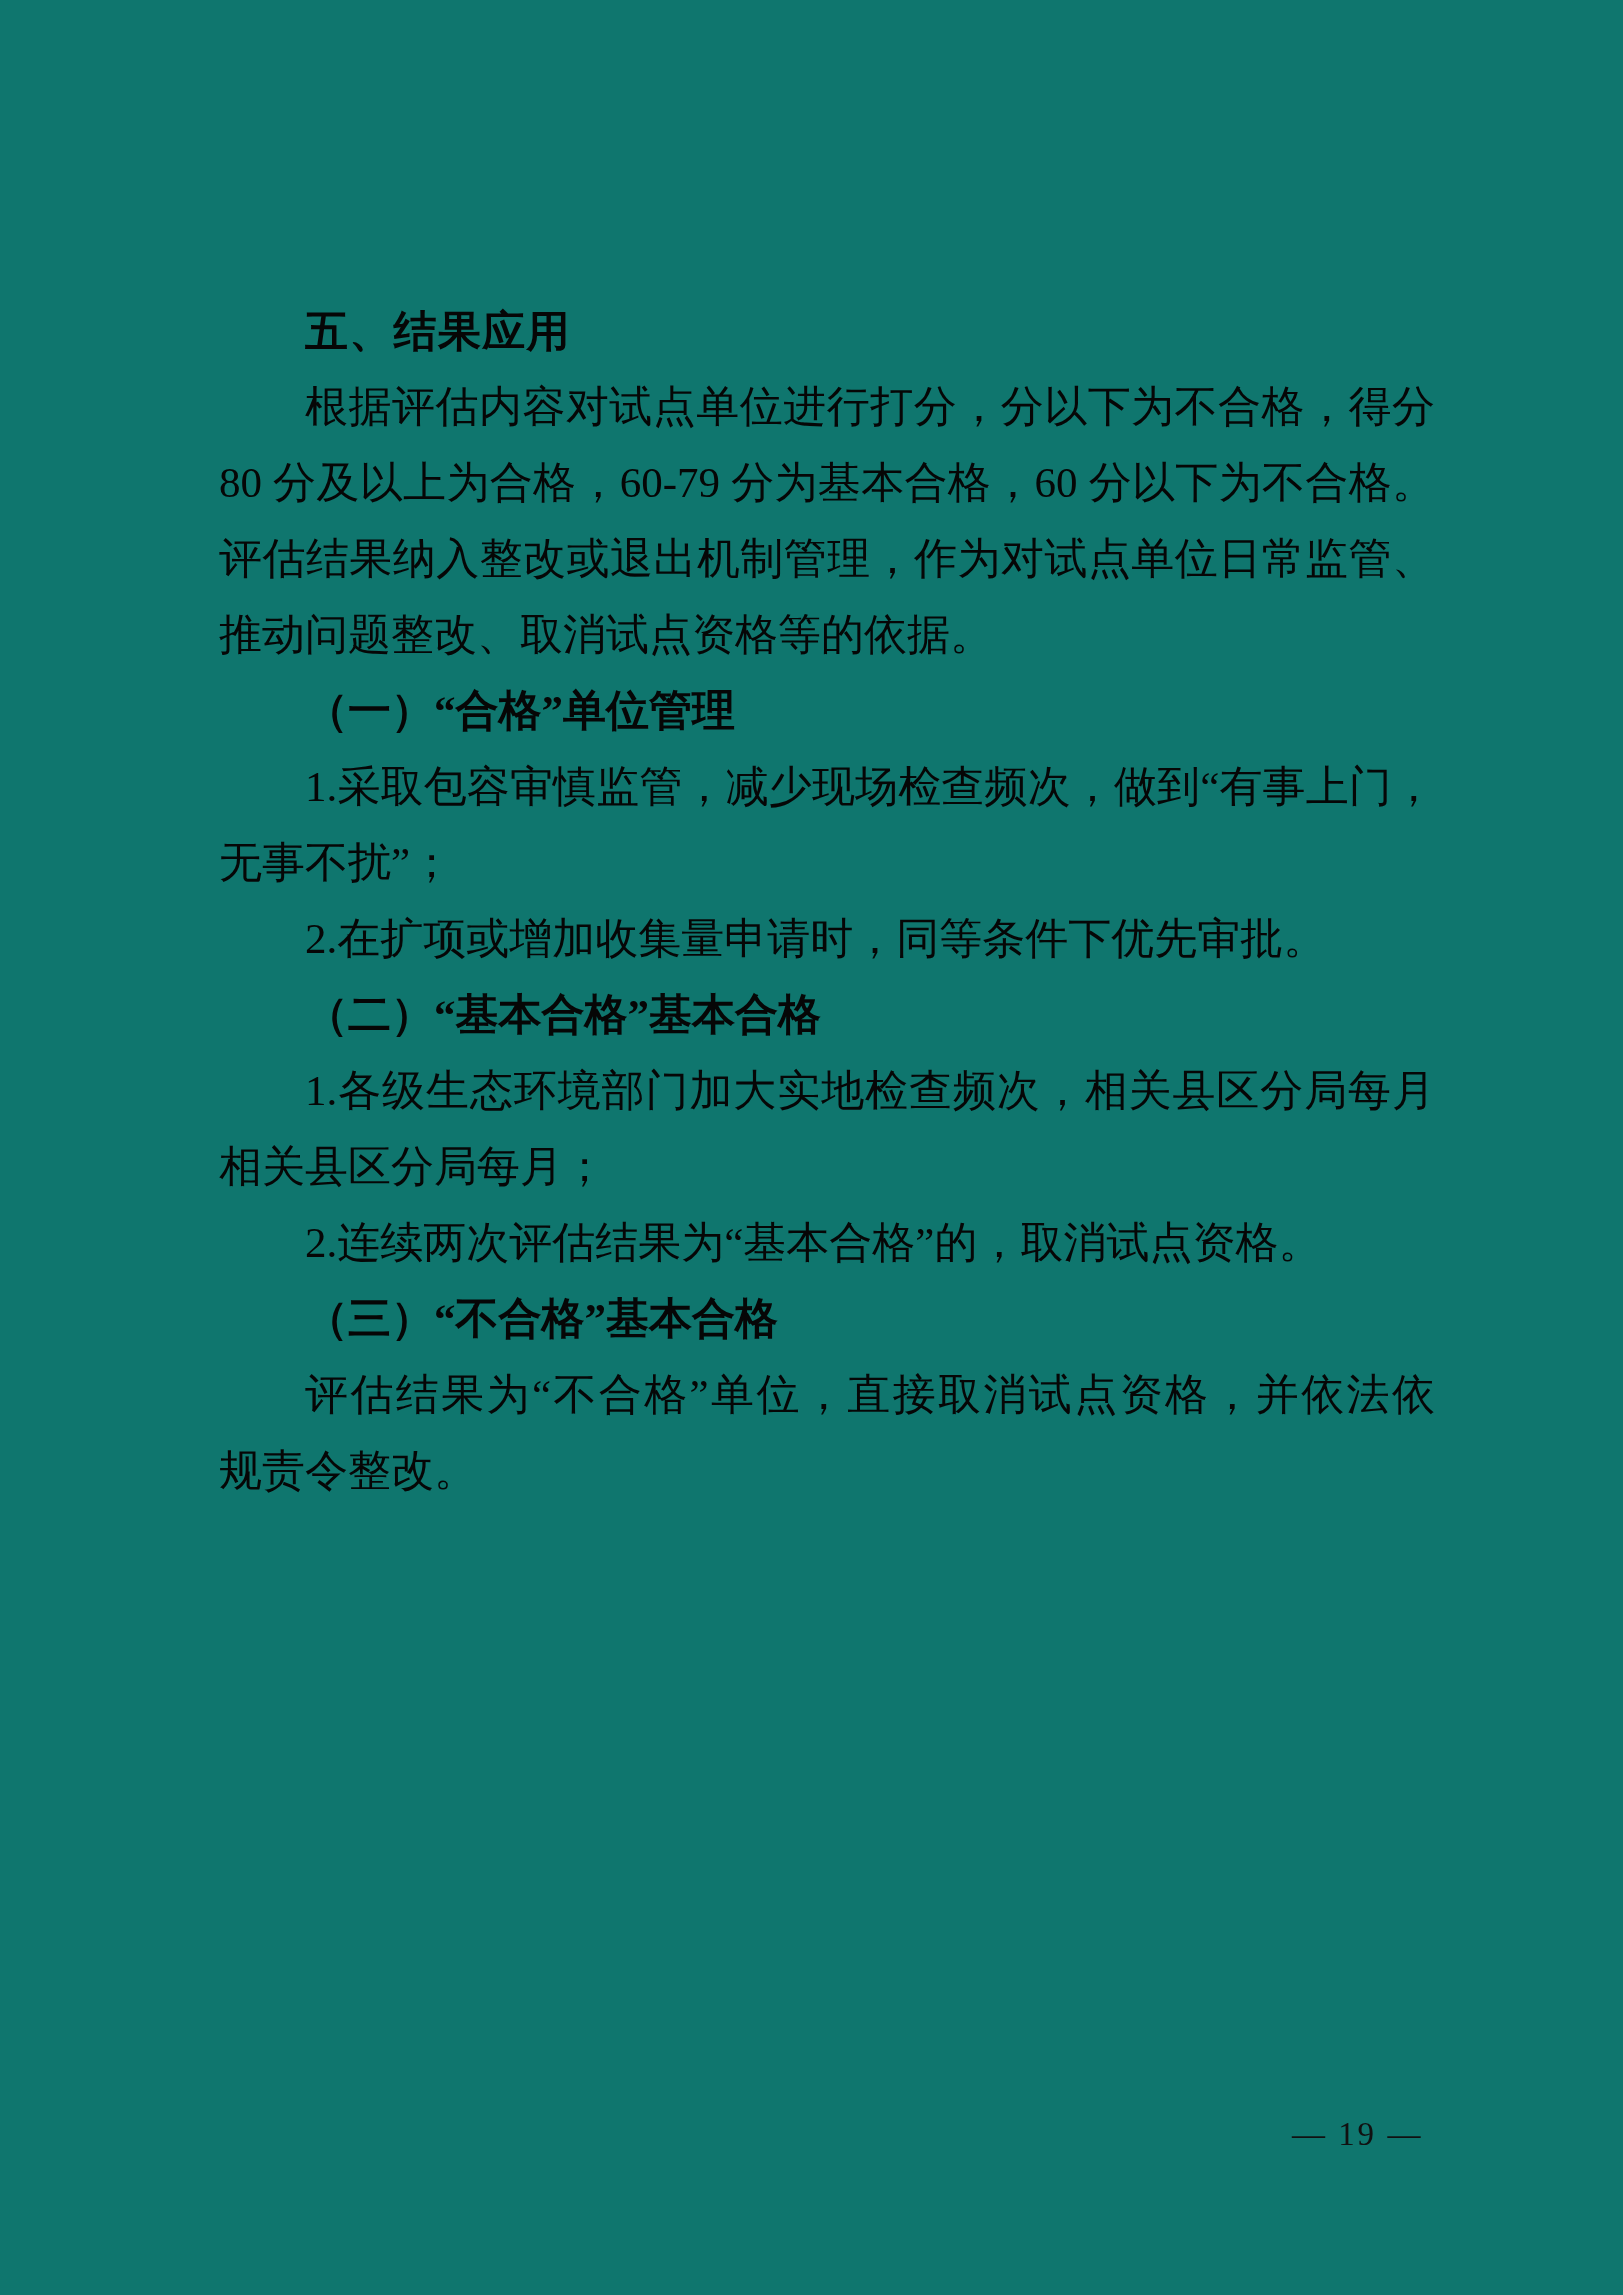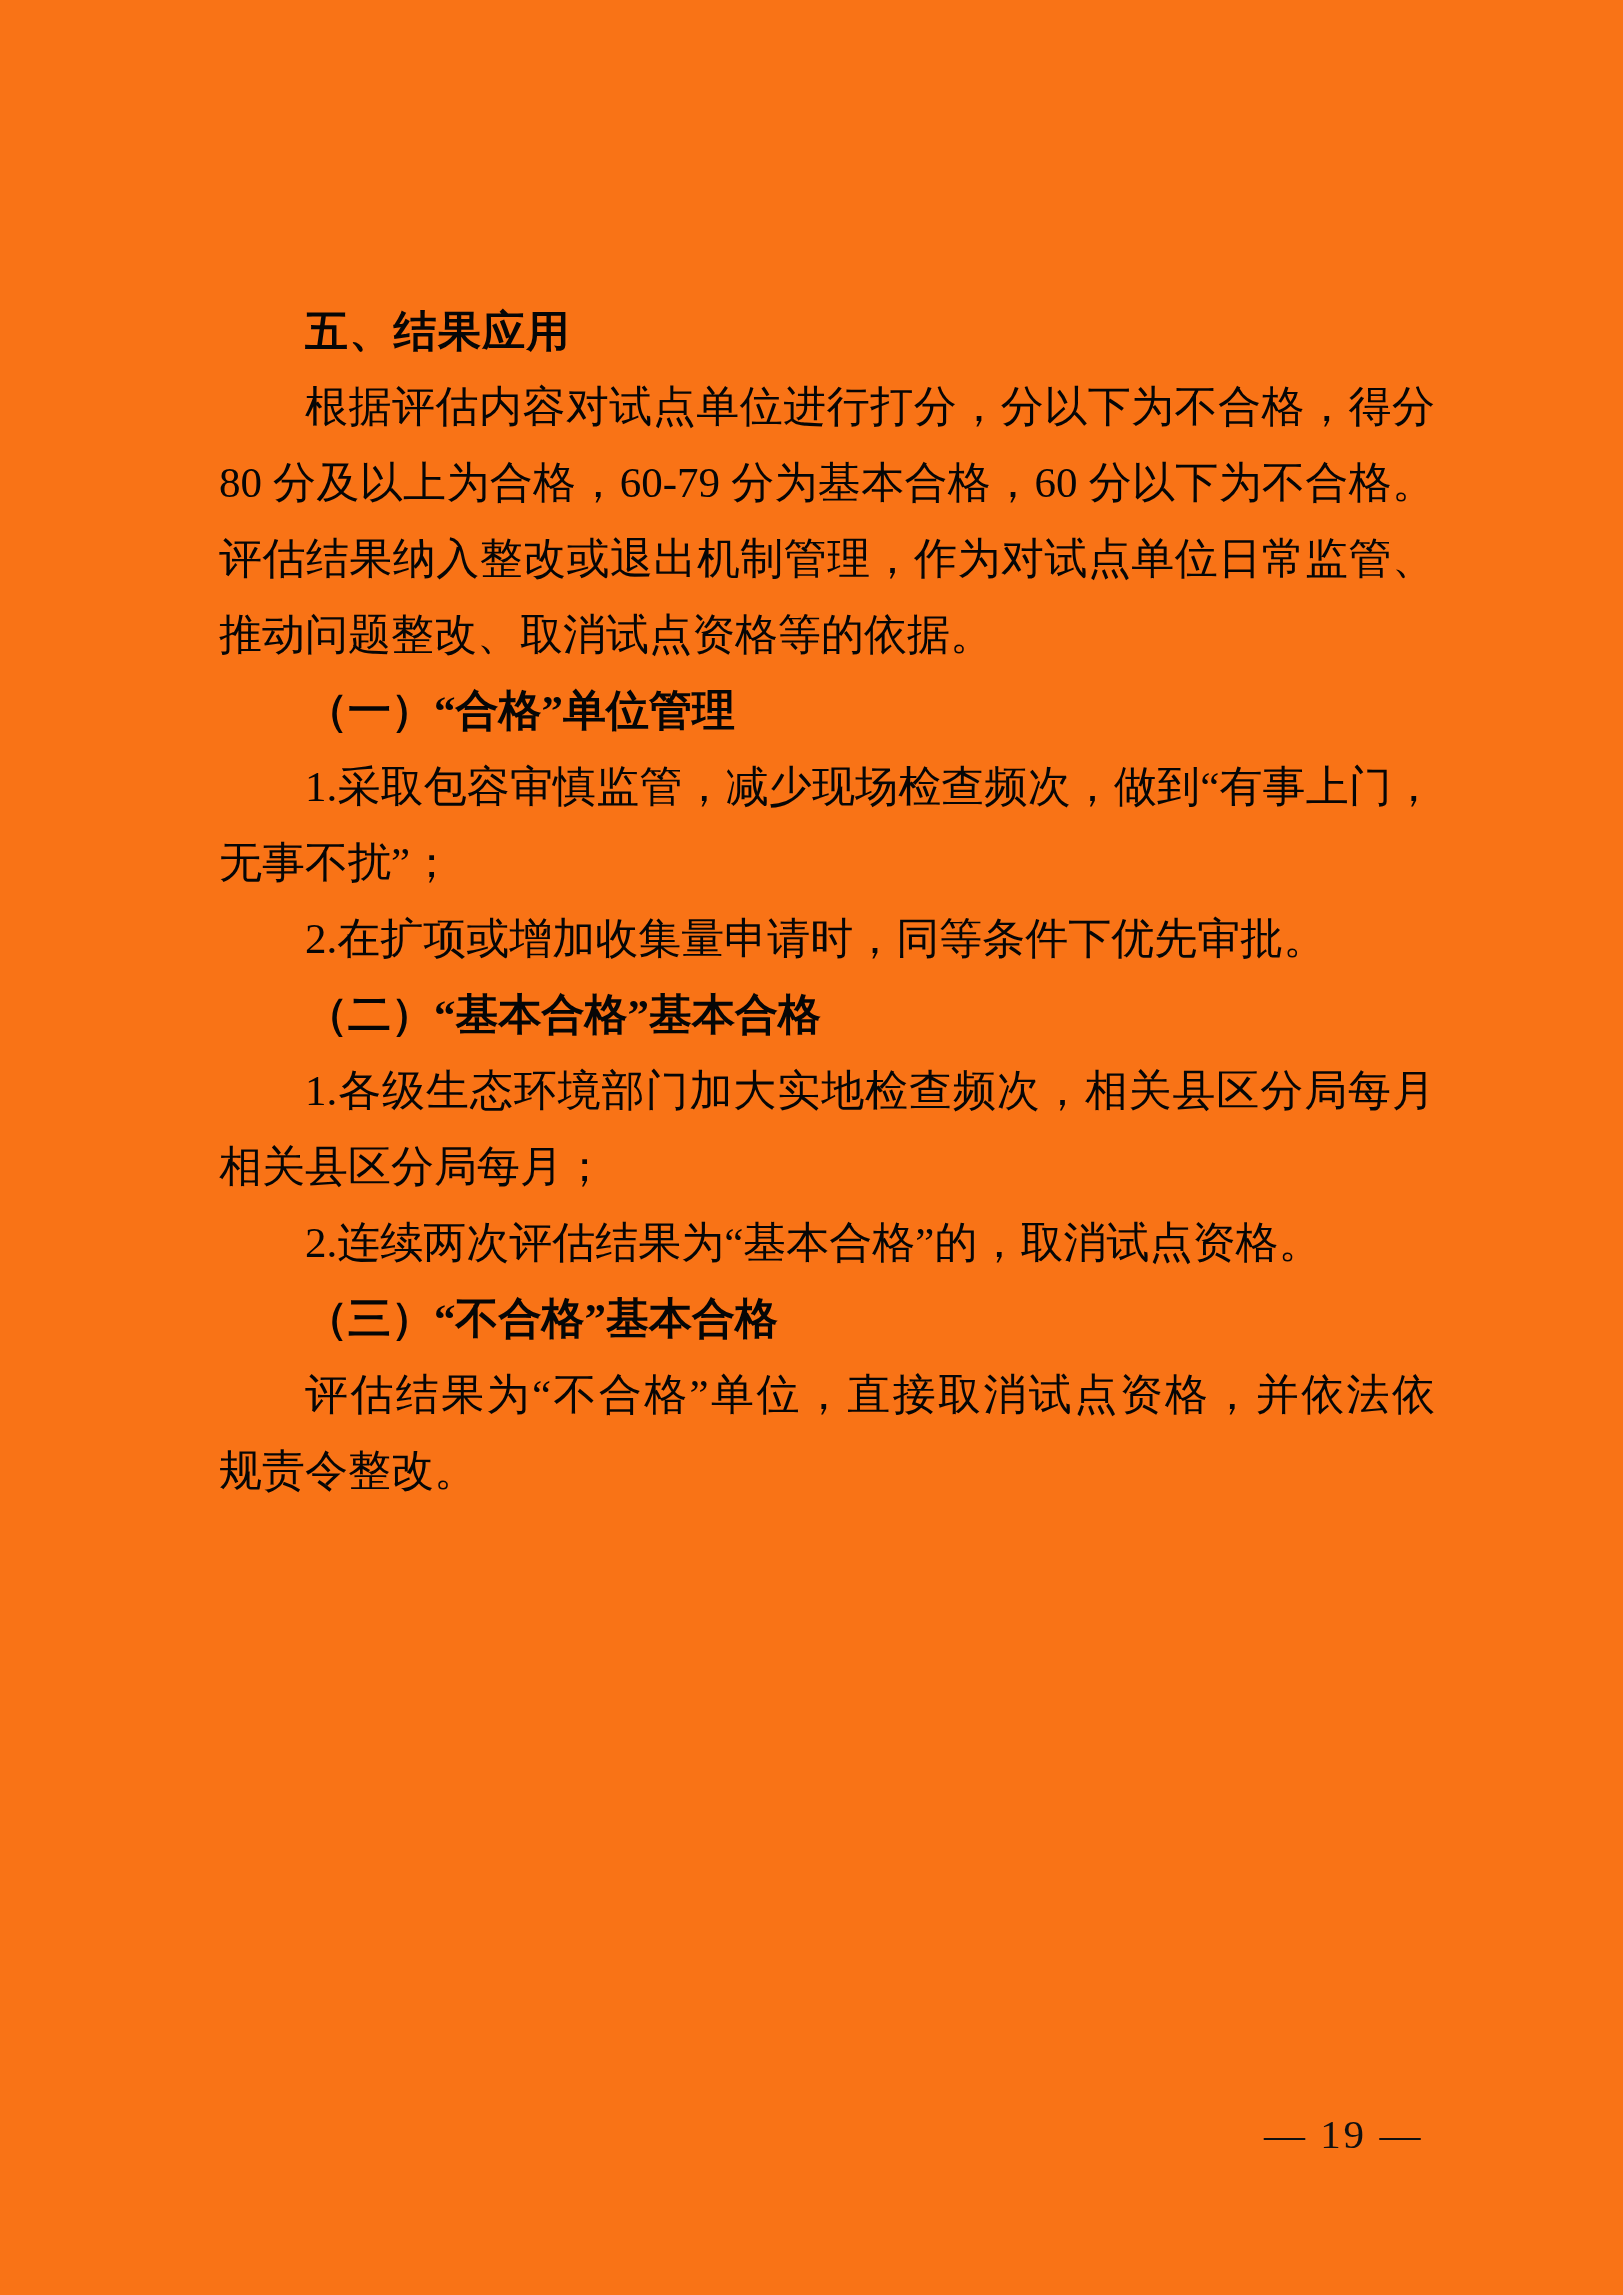--- a/index.html
+++ b/index.html
@@ -1,20 +1,20 @@
 <!DOCTYPE html>
 <html style="font-size:10.5px"><head>
 <meta charset="utf-8">
 <style>
   html, body { margin: 0; padding: 0; background: #ffffff; }
   .page {
     position: relative;
     width: 1623px;
     height: 2295px;
-    background: #f97316;
+    background: #0f766e;
     overflow: hidden;
     color: #000000;
     font-family: "Liberation Serif", "DejaVu Serif", serif;
   }
   .doc {
     position: absolute;
     left: 219px;
     top: 293px;
     width: 1216px;
   }
@@ -35,21 +35,21 @@
   .heading {
     font-family: "Liberation Sans", "DejaVu Sans", sans-serif;
     font-weight: 700;
     letter-spacing: 1.3px;
   }
   .sub { font-weight: 700; }
   .pageno {
     position: absolute;
     top: 2115px;
     right: 200px;
-    font-size: 41px;
+    font-size: 33px;
     line-height: 39px;
     color: #111111;
     letter-spacing: 2.6px;
   }
 </style>
 </head>
 <body>
 
 <div class="page">
 

